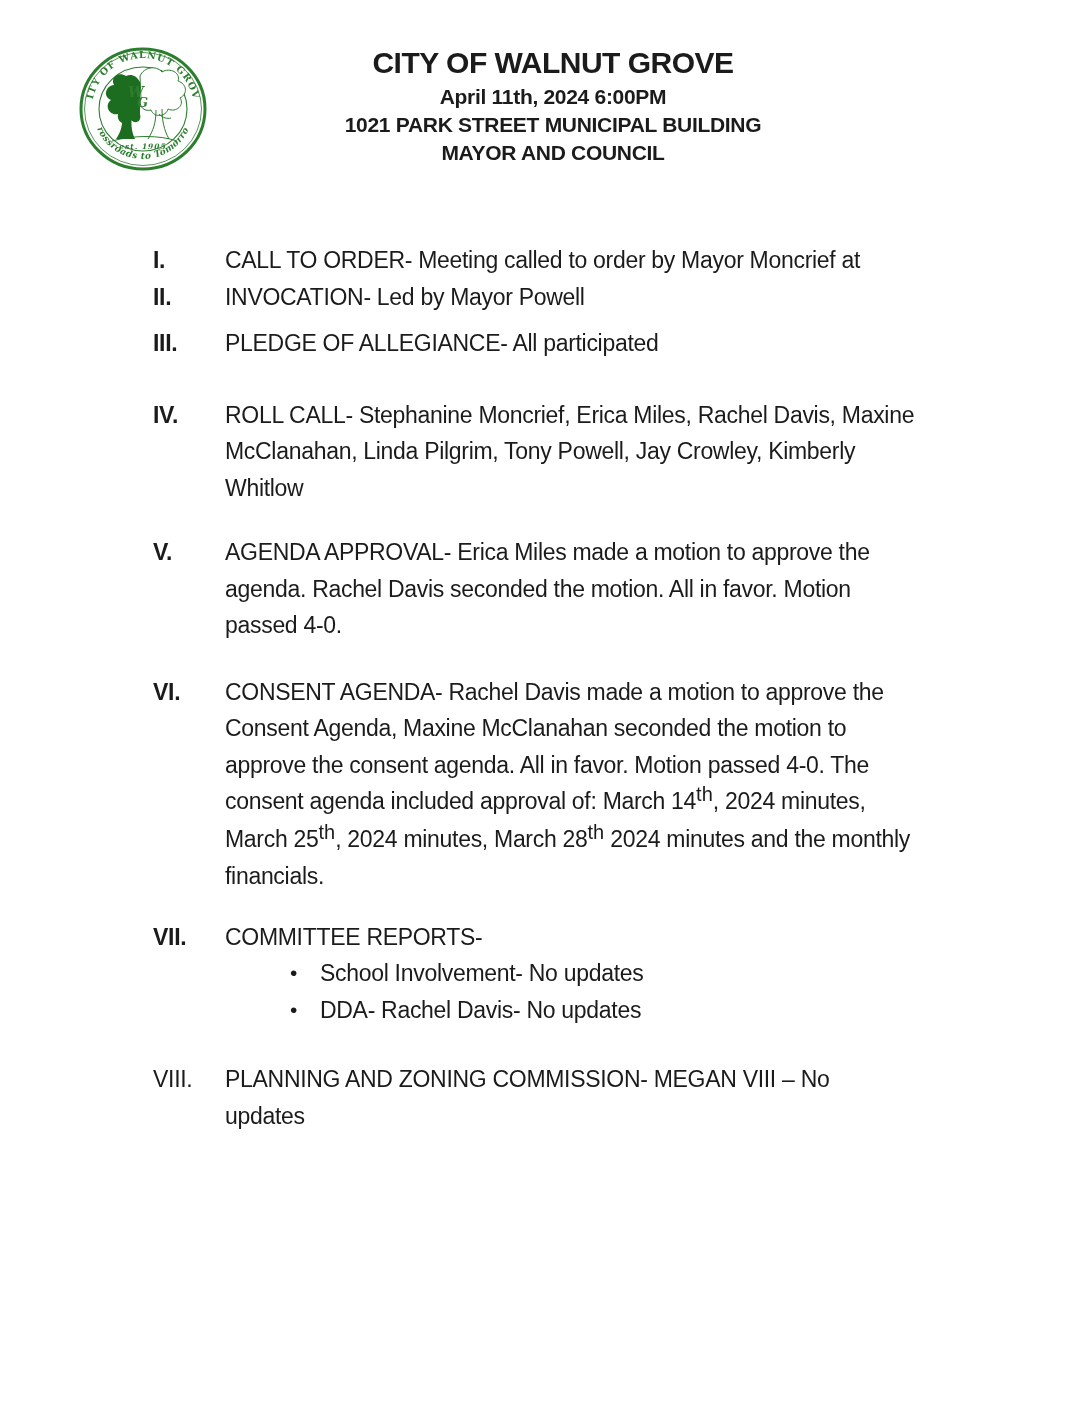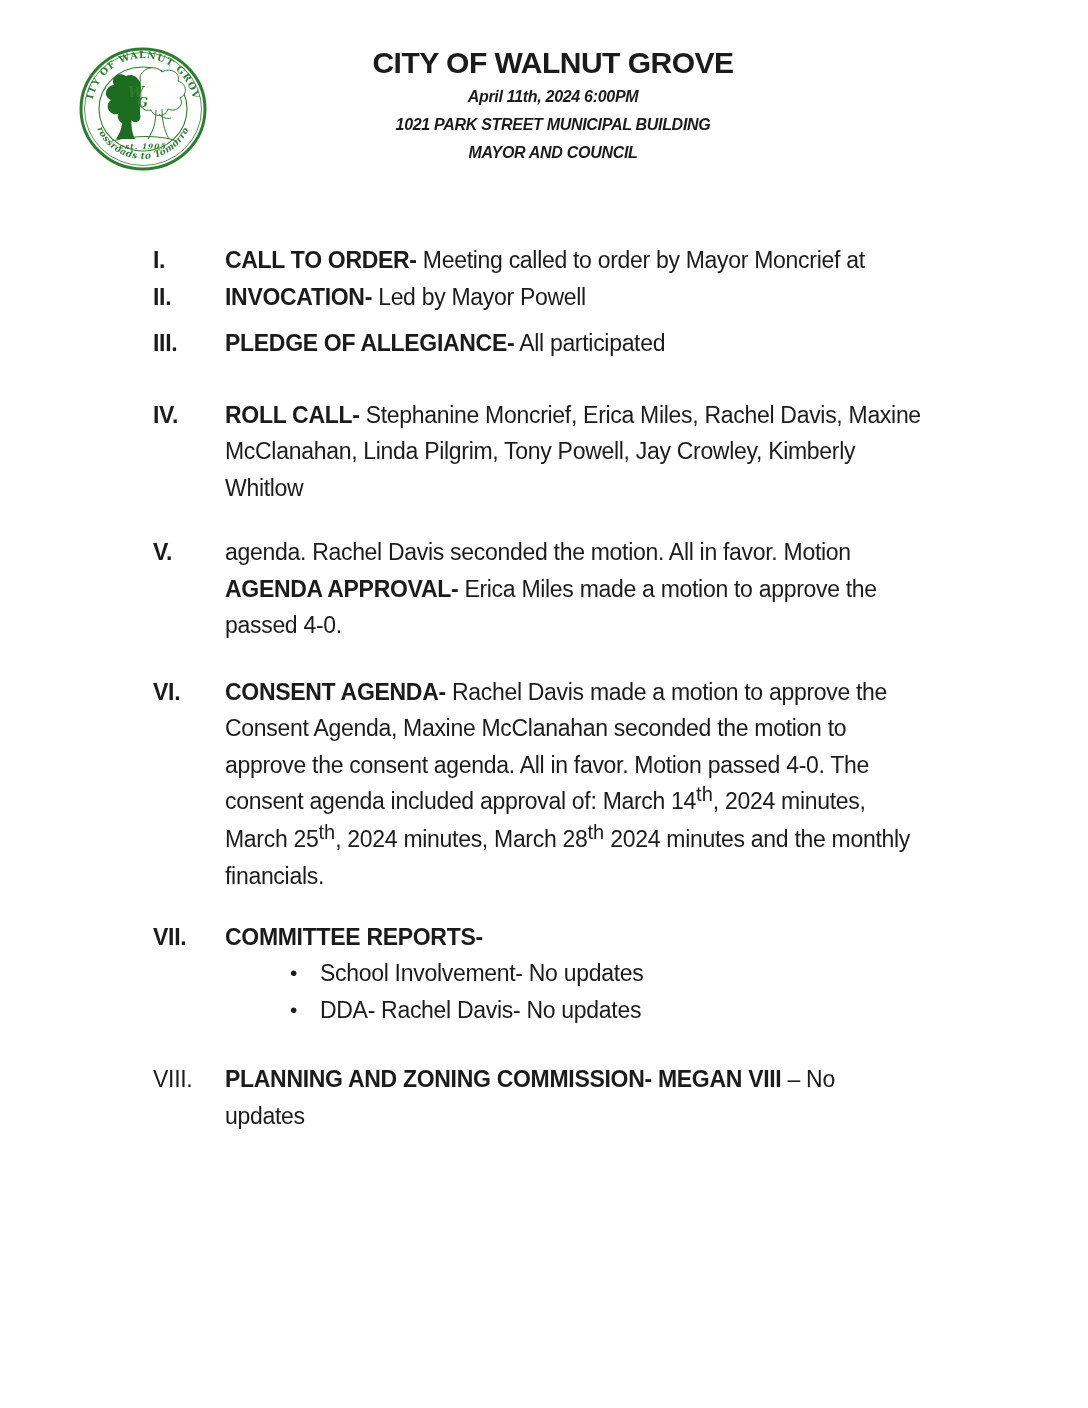--- a/index.html
+++ b/index.html
@@ -15,39 +15,39 @@
   .logo{position:absolute;left:78px;top:46px;width:130px;height:126px;}
   
   .header-text{
     position:absolute;left:18px;top:43px;width:1070px;
     text-align:center;
   }
   .title{
     font-size:30px;font-weight:bold;line-height:40px;letter-spacing:-0.5px;
   }
   .sub{
-    font-size:16px;font-weight:bold;line-height:28px;letter-spacing:-0.3px;font-style:italic;
+    font-size:21px;font-weight:bold;line-height:28px;letter-spacing:-0.3px;
   }
   
   .agenda{position:absolute;left:153px;top:242px;width:900px;}
   .agenda-item{display:flex;font-size:23px;letter-spacing:-0.3px;}
   .agenda-item:nth-child(1){margin-bottom:0px;}
   .agenda-item:nth-child(2){margin-bottom:10px;}
   .agenda-item:nth-child(3){margin-bottom:35px;}
   .agenda-item:nth-child(4){margin-bottom:28px;}
   .agenda-item:nth-child(5){margin-bottom:30px;}
   .agenda-item:nth-child(6){margin-bottom:24px;}
   .agenda-item:nth-child(7){margin-bottom:33px;}
   .numeral{
     width:72px;flex:none;font-weight:bold;line-height:36.5px;
   }
   .numeral.regular{font-weight:normal;}
   .content{flex:1;}
   .line{line-height:36.5px;white-space:pre;}
-  .b{font-weight:bold;}
+  .b{font-weight:normal;}
   .sup{font-size:20px;position:relative;top:-8px;letter-spacing:0;}
   .bullet-row{display:flex;line-height:36.5px;padding-left:65px;}
   .dot{width:30px;flex:none;font-size:21px;}
   
   .seal-ring{fill:none;stroke:#2c7d2e;}
   .seal-text{fill:#2c7d2e;font-family:"DejaVu Serif","Liberation Serif",serif;font-weight:bold;}
   .seal-script{fill:#2c7d2e;font-family:"DejaVu Serif","Liberation Serif",serif;font-style:italic;font-weight:bold;}
   .tree-solid{fill:#1c6d1f;stroke:none;}
   .tree-outline{fill:#ffffff;stroke:#2c7d2e;stroke-width:1;}
   .tree-line{fill:none;stroke:#2c7d2e;stroke-width:1;}
@@ -115,22 +115,22 @@
       <span class="numeral">IV.</span>
       <div class="content">
         <div class="line"><span class="b">ROLL CALL-</span><span> Stephanine Moncrief, Erica Miles, Rachel Davis, Maxine</span></div>
         <div class="line"><span>McClanahan, Linda Pilgrim, Tony Powell, Jay Crowley, Kimberly</span></div>
         <div class="line"><span>Whitlow</span></div>
       </div>
     </div>
     <div class="agenda-item">
       <span class="numeral">V.</span>
       <div class="content">
+        <div class="line"><span class="b">AGENDA APPROVAL-</span><span> Erica Miles made a motion to approve the</span></div>
         <div class="line"><span>agenda. Rachel Davis seconded the motion. All in favor. Motion</span></div>
-        <div class="line"><span class="b">AGENDA APPROVAL-</span><span> Erica Miles made a motion to approve the</span></div>
         <div class="line"><span>passed 4-0.</span></div>
       </div>
     </div>
     <div class="agenda-item">
       <span class="numeral">VI.</span>
       <div class="content">
         <div class="line"><span class="b">CONSENT AGENDA-</span><span> Rachel Davis made a motion to approve the</span></div>
         <div class="line"><span>Consent Agenda, Maxine McClanahan seconded the motion to</span></div>
         <div class="line"><span>approve the consent agenda. All in favor. Motion passed 4-0. The</span></div>
         <div class="line"><span>consent agenda included approval of: March 14</span><span class=" sup">th</span><span>, 2024 minutes,</span></div>

